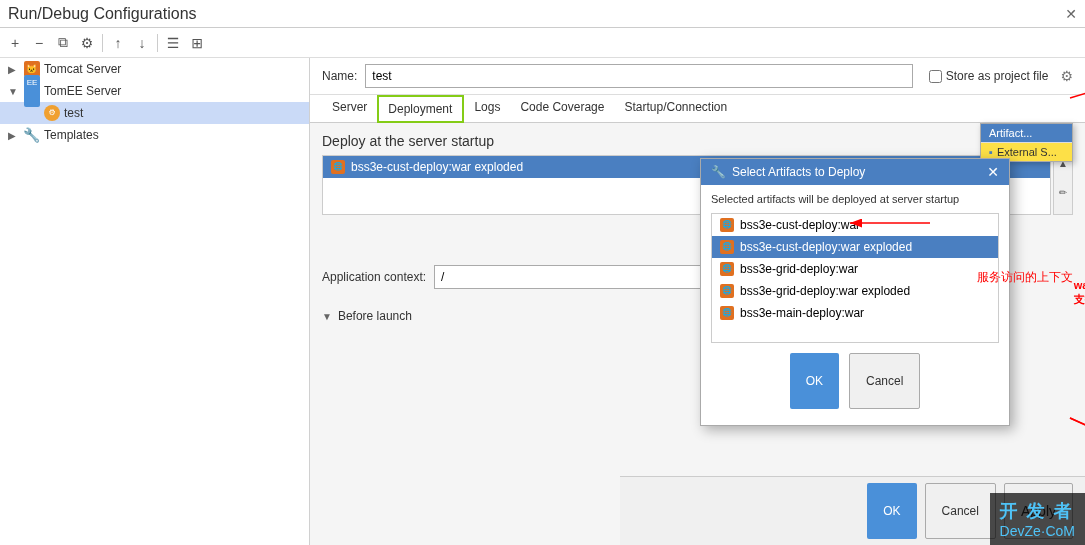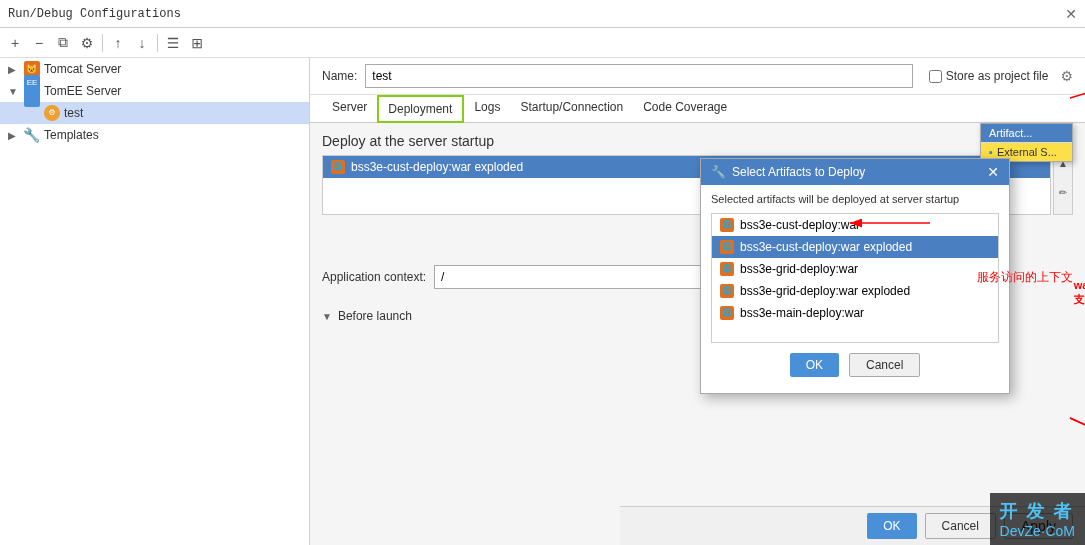--- a/index.html
+++ b/index.html
@@ -17,23 +17,22 @@
     .title-bar {
       background: #fff;
       border-bottom: 1px solid #ccc;
       height: 28px;
       display: flex;
       align-items: center;
       padding: 0 8px;
       justify-content: space-between;
     }
     .title-bar-title {
-      font-size: 12px;
-      color: #333;
-      font-family: Liberation Mono, monospace;
+      font-size: 16px;
+      color: #333;
     }
     .title-bar-close {
       font-size: 14px;
       cursor: pointer;
       color: #666;
     }
 
     
     .toolbar {
       background: #fff;
@@ -314,21 +313,21 @@
       border: none;
       padding: 4px 16px;
       cursor: pointer;
       font-size: 12px;
       border-radius: 2px;
     }
     .btn-cancel {
       background: #f0f0f0;
       color: #333;
       border: 1px solid #aaa;
-      padding: 4px 16px;
+      padding: 20px 16px;
       cursor: pointer;
       font-size: 12px;
       border-radius: 2px;
     }
     .btn-apply {
       background: #f0f0f0;
       color: #333;
       border: 1px solid #aaa;
       padding: 4px 16px;
       cursor: pointer;
@@ -515,22 +514,22 @@
         <input type="checkbox" style="">
         <span>Store as project file</span>
       </div>
       <span class="gear-icon">⚙</span>
     </div>
 
     <div class="tabs-bar">
       <div class="tab">Server</div>
       <div class="tab highlighted" style="border:2px solid #84cc16; color:#333;padding-left:9px;">Deployment</div>
       <div class="tab">Logs</div>
+      <div class="tab">Code Coverage</div>
       <div class="tab">Startup/Connection</div>
-      <div class="tab">Code Coverage</div>
     </div>
 
     <div class="tab-content">
       <div class="deploy-label">Deploy at the server startup</div>
 
       <div style="position:relative; margin-right: 22px;">
         <div class="deploy-list">
           <div class="deploy-item">
             <span class="deploy-item-icon">🌐</span>
             <span>bss3e-cust-deploy:war exploded</span>

